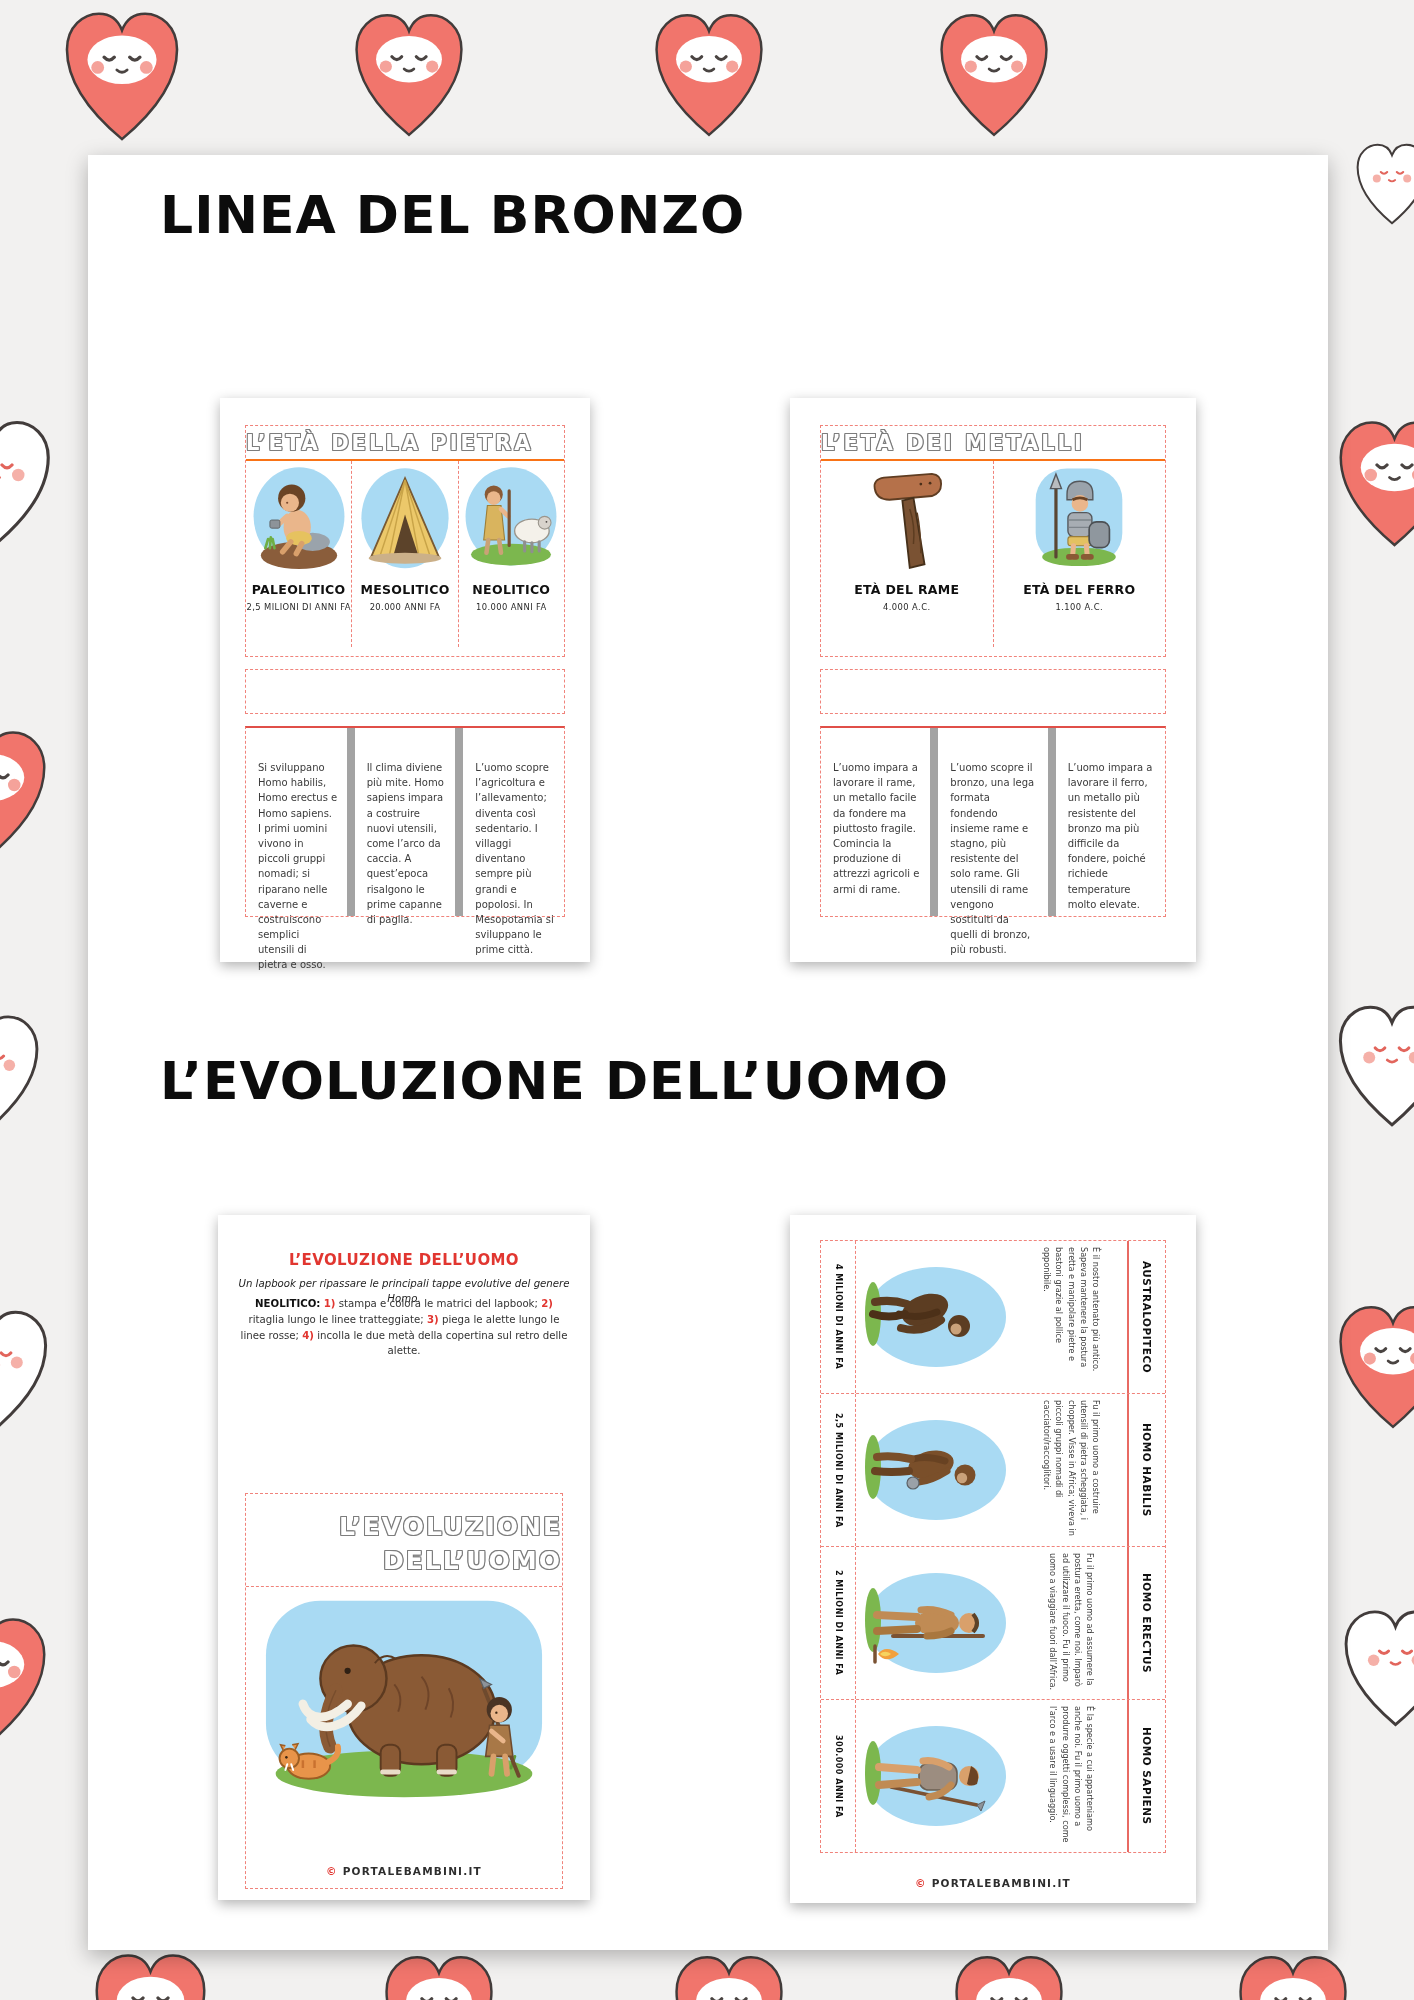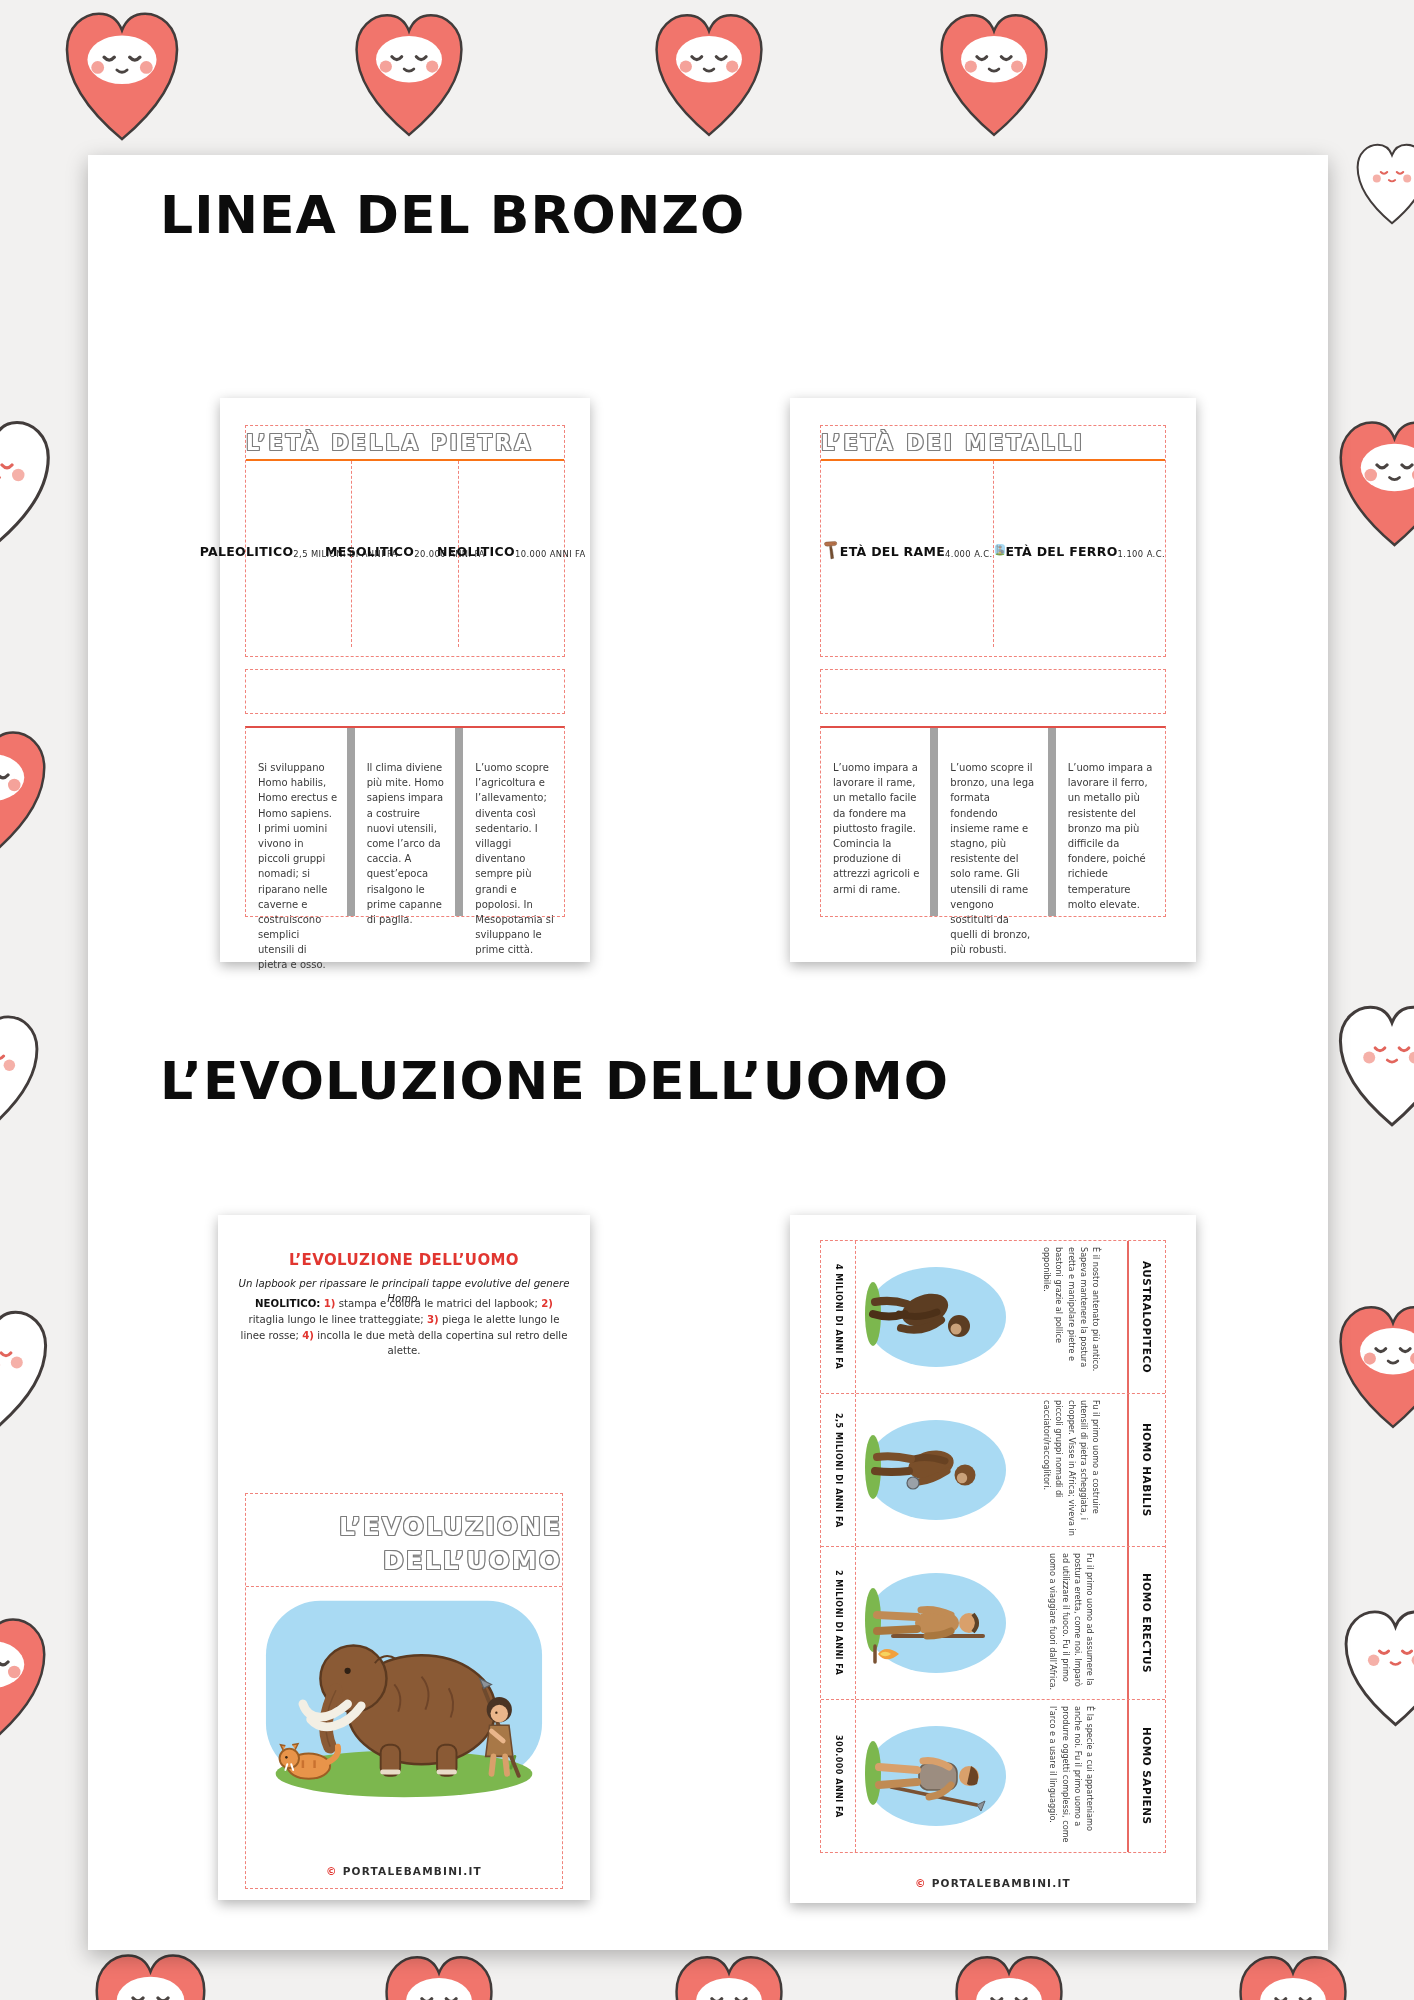--- a/index.html
+++ b/index.html
@@ -30,22 +30,22 @@
   
   .box1{position:absolute;left:25px;top:27px;right:25px;height:230px}
   #card-metal .box1{left:30px;right:30px}
   .bubble{color:#fff;font-weight:700;
           text-shadow:-1px -1px 0 #7d7d7d,1px -1px 0 #7d7d7d,-1px 1px 0 #7d7d7d,
                        1px 1px 0 #7d7d7d,-1px 0 0 #7d7d7d,1px 0 0 #7d7d7d,
                        0 -1px 0 #7d7d7d,0 1px 0 #7d7d7d}
   .box1-title{font-size:21px;letter-spacing:3px;
               padding:5px 0 4px;border-bottom:2px solid #f97316}
   .cols{display:flex;height:186px}
-  .col{flex:1;display:flex;flex-direction:row;align-items:center;
-       justify-content:center;padding-bottom:6px;min-width:0}
+  .col{flex:1;display:flex;flex-direction:column;align-items:center;
+       justify-content:flex-start;padding-bottom:6px;min-width:0}
   .col + .col{border-left:1.6px dashed #f0837b}
   .col svg{display:block;margin-bottom:3px}
   .col-label{font-weight:700;font-size:12.5px;letter-spacing:.3px;color:#101010;white-space:nowrap}
   .col-date{font-size:8.4px;letter-spacing:.4px;color:#2a2a2a;margin-top:5px;white-space:nowrap}
   .box2{position:absolute;left:25px;top:271px;right:25px;height:43px}
   #card-metal .box2{left:30px;right:30px}
   .box3{position:absolute;left:25px;top:328px;right:25px;height:188px;display:flex;
         border-left:1.6px dashed #f0837b;border-right:1.6px dashed #f0837b;
         border-bottom:1.6px dashed #f0837b;border-top:2px solid #e04f48}
   #card-metal .box3{left:30px;right:30px}

